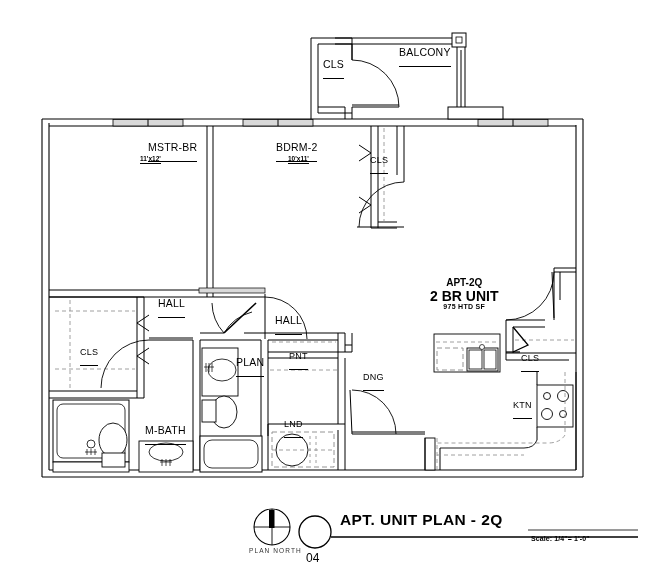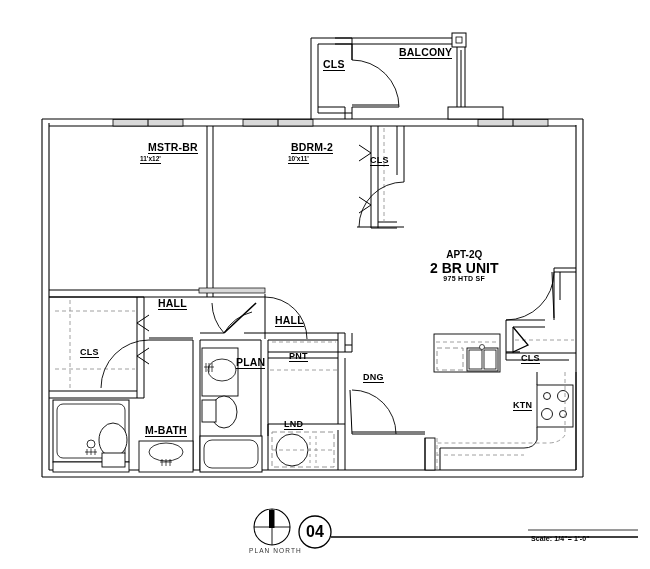--- a/index.html
+++ b/index.html
@@ -31,40 +31,41 @@
   
   .lbl {
     position: absolute;
     font-family: "Liberation Sans", sans-serif;
     color: #000000;
     white-space: nowrap;
     line-height: 1.05;
   }
   .room {
     font-size: 10.5px;
-    font-weight: bold;
+    font-weight: normal;
     letter-spacing: 0.2px;
     border-bottom: 1px solid #000;
-    padding-bottom: 0px;
+    padding-bottom: 8px;
   }
   .room.small {
     font-size: 9px;
   }
   .dims {
     font-size: 6.5px;
     font-weight: bold;
     border-bottom: 1px solid #000;
     text-align: center;
     letter-spacing: 0px;
   }
   .blockinfo {
     font-size: 9.5px;
     font-weight: bold;
     text-align: center;
     border: none;
+    margin-top: 28px;
   }
   .blockinfo .l1 { font-size: 10px; }
   .blockinfo .l2 { font-size: 14px; }
   .blockinfo .l3 { font-size: 7px; letter-spacing: .3px;}
   .titletxt {
     font-size: 15.5px;
     font-weight: bold;
     letter-spacing: .4px;
   }
   .scaletxt {
@@ -72,22 +73,23 @@
     font-weight: bold;
     letter-spacing: .1px;
   }
   .northtxt {
     font-size: 6.5px;
     font-weight: normal;
     letter-spacing: 1.1px;
     color: #333;
   }
   .numtxt {
-    font-size: 16px;
-    font-weight: bold;
+    font-size: 12px;
+    font-weight: normal;
+    margin-top: 28px;
   }
 </style>
 </head>
 <body>
 
 <div id="sheet">
 
   <svg class="plan" viewBox="0 0 650 569">
     <g stroke="#000" fill="none" stroke-width="1" shape-rendering="geometricPrecision">
 
@@ -372,21 +374,21 @@
         <line x1="345" y1="358" x2="345" y2="424"></line>
         <line x1="338" y1="358" x2="338" y2="424"></line>
       </g>
 
     </g>
   </svg>
 
   <div class="lbl room" style="left:132px; top:142px;margin-left:16px;">MSTR-BR</div>
   <div class="lbl dims" style="left:140px; top:156px;">11'x12'</div>
 
-  <div class="lbl room" style="left:291px; top:142px;">BDRM-2</div>
+  <div class="lbl room" style="left:276px; top:142px;">BDRM-2</div>
   <div class="lbl dims" style="left:288px; top:156px;">10'x11'</div>
 
   <div class="lbl room" style="left:399px; top:47px;">BALCONY</div>
 
   <div class="lbl room" style="left:323px; top:59px;">CLS</div>
 
   <div class="lbl room small" style="left:370px; top:156px;">CLS</div>
 
   <div class="lbl room small" style="left:80px; top:348px;">CLS</div>
 
@@ -425,18 +427,19 @@
       <circle cx="315" cy="532" r="16" stroke="#000" stroke-width="1.3" fill="#fff"></circle>
 
       <line x1="331" y1="537" x2="638" y2="537" stroke="#000" stroke-width="1.5"></line>
 
       <line x1="528" y1="530" x2="638" y2="530" stroke="#000" stroke-width="0.8"></line>
     </g>
   </svg>
 
   <div class="lbl numtxt" style="left:306px; top:524px;">04</div>
 
+  <div class="lbl titletxt" style="left:340px; top:512px;">APT. UNIT PLAN - 2Q</div>
 
   <div class="lbl scaletxt" style="left:531px; top:535px;">Scale: 1/4"= 1'-0"</div>
 
   <div class="lbl northtxt" style="left:249px; top:548px;">PLAN  NORTH</div>
 
 </div>
 
 </body></html>

